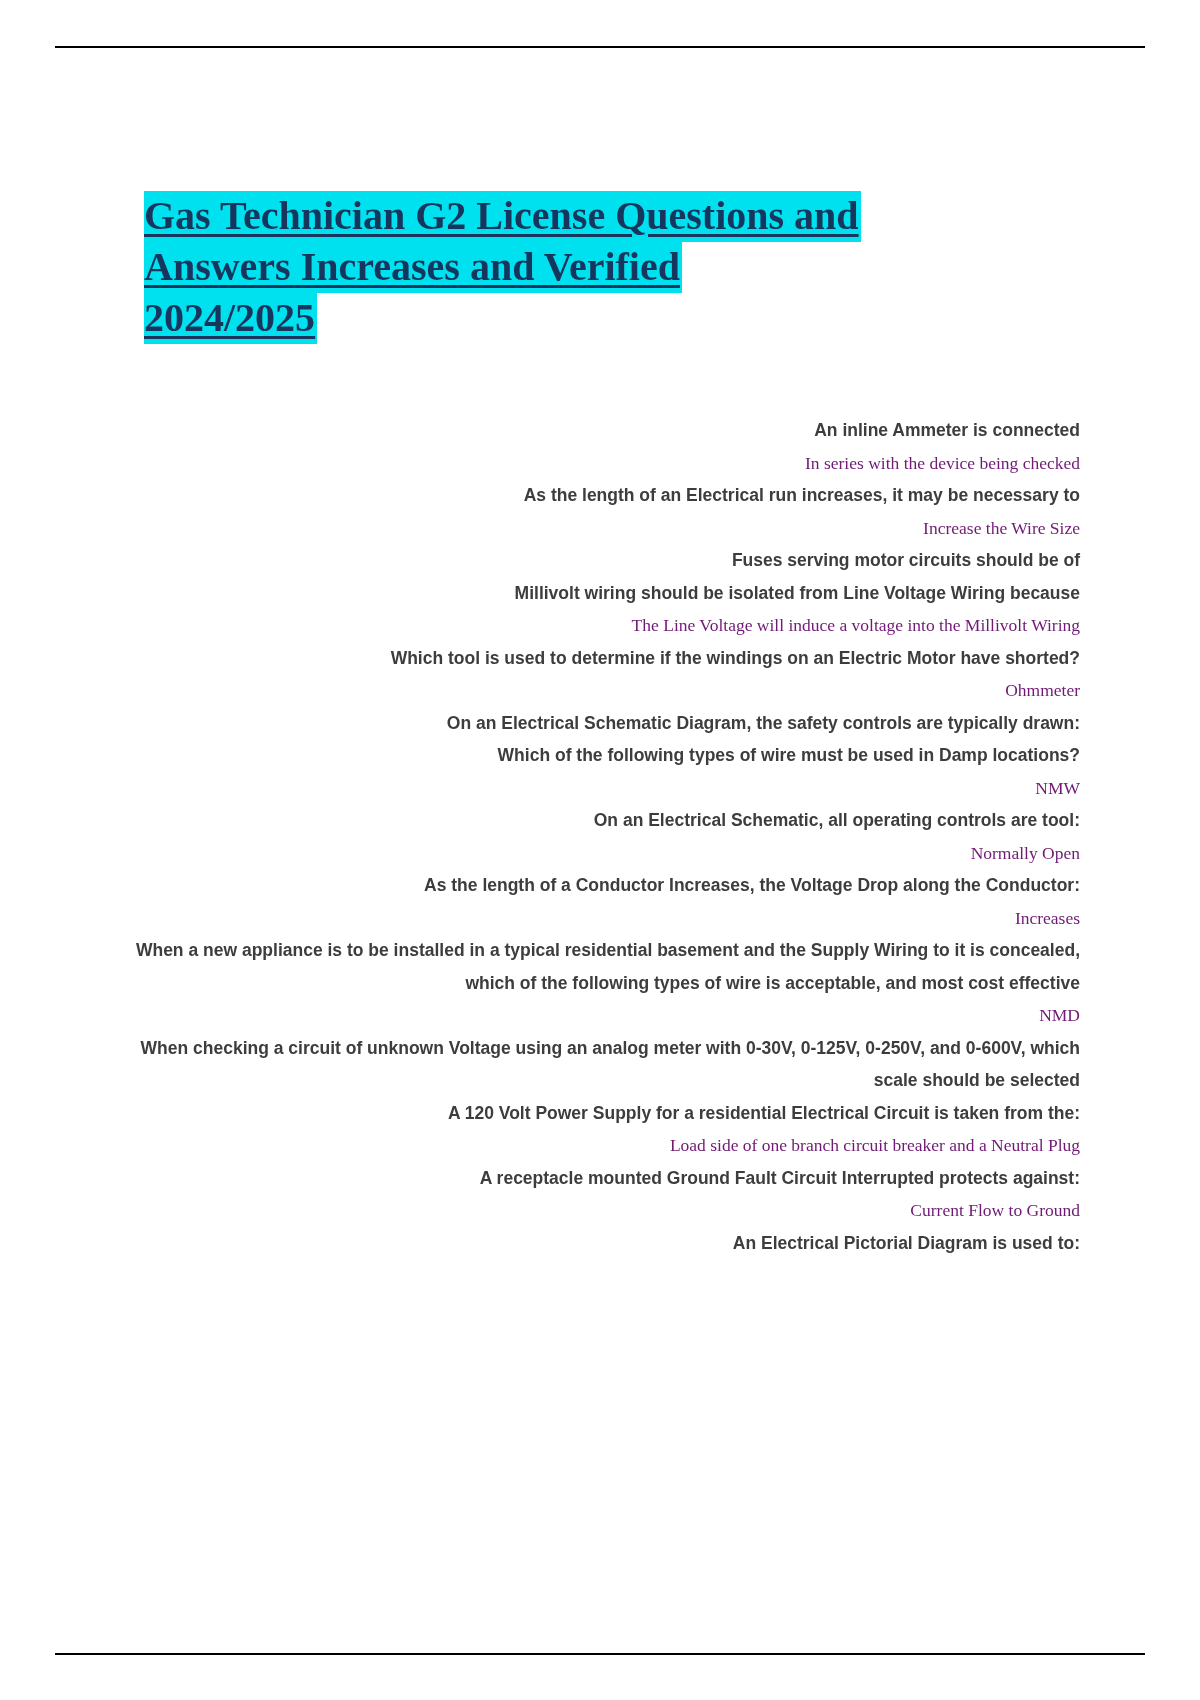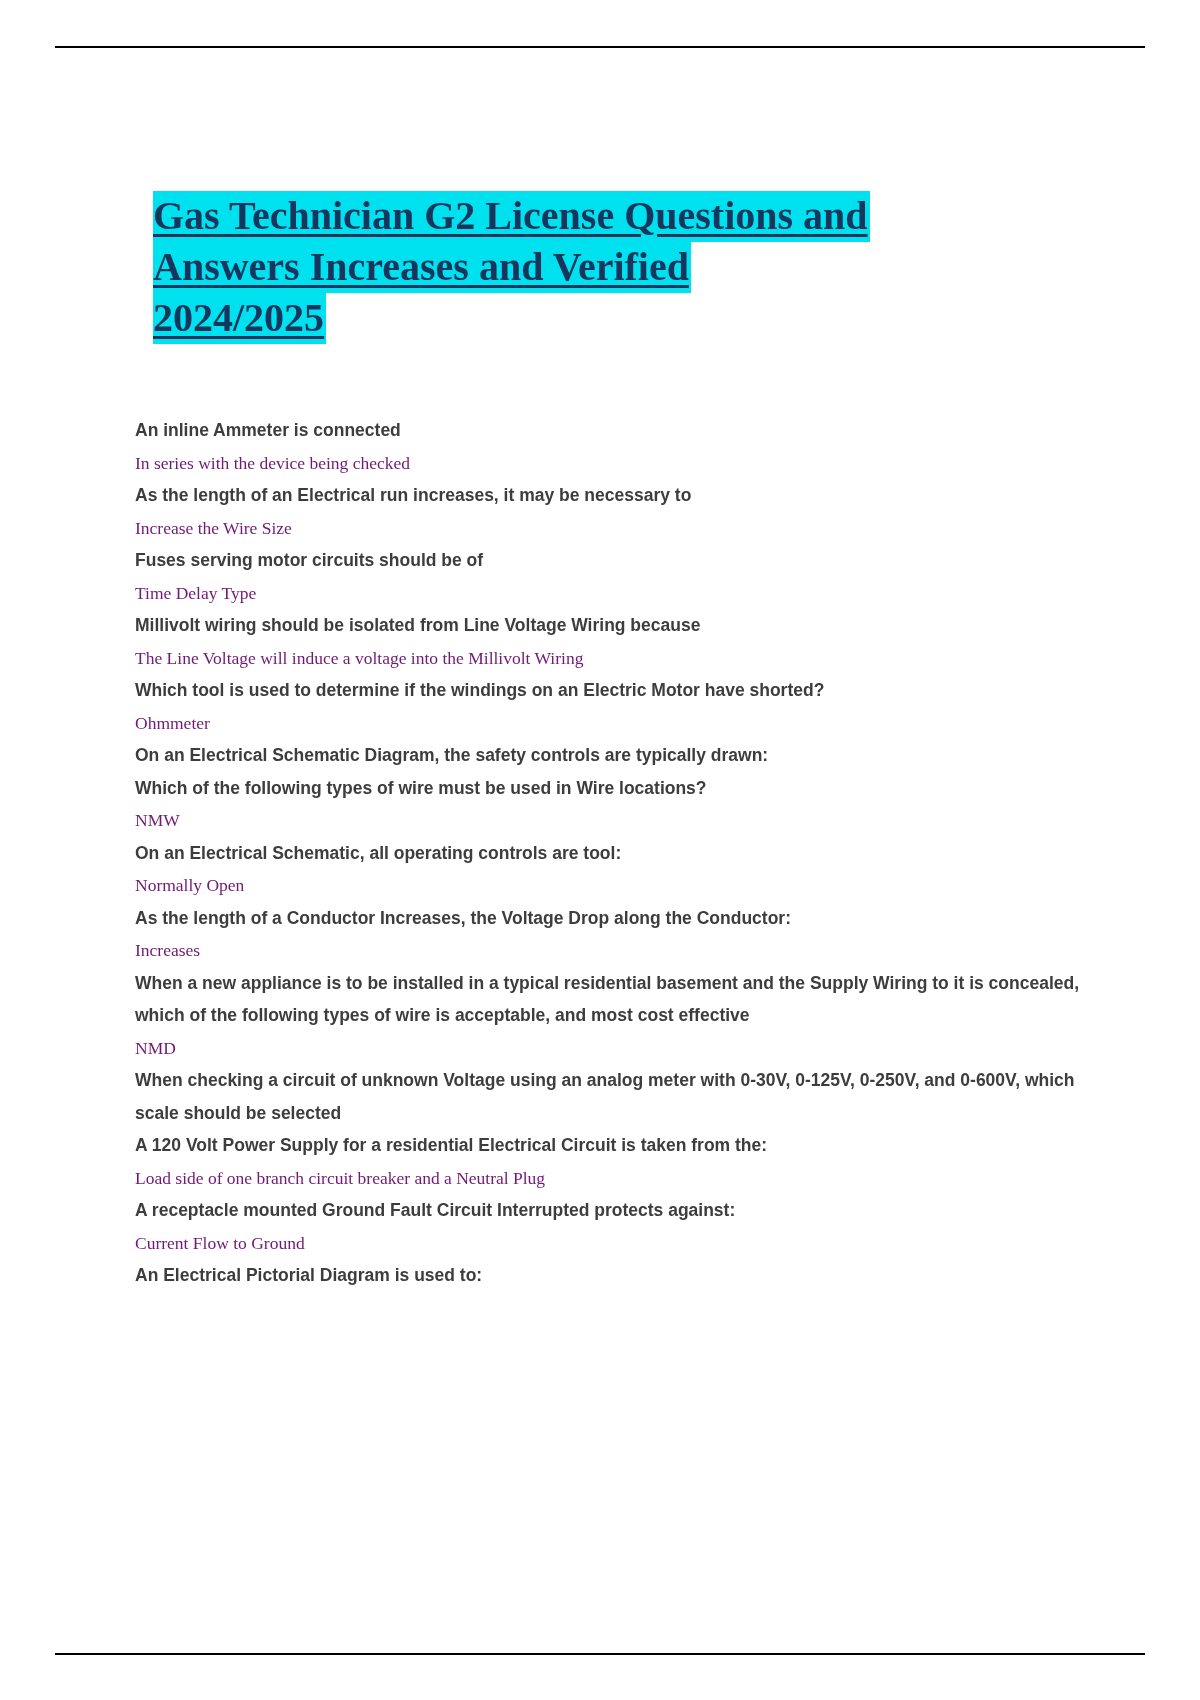--- a/index.html
+++ b/index.html
@@ -20,21 +20,21 @@
     left: 55px;
     width: 1090px;
     height: 2px;
     background: #000000;
   }
   .rule.top { top: 46px; }
   .rule.bottom { top: 1653px; }
 
   .title-block {
     position: absolute;
-    left: 153px;
+    left: 144px;
     top: 163px;
     width: 960px;
     font-family: "Liberation Serif", serif;
     font-weight: bold;
     font-size: 40px;
     line-height: 51px;
     color: var(--title-color, #17365d);
   }
   .title-block .hl {
     background: var(--hl-color, #00e1ef);
@@ -44,21 +44,21 @@
     text-underline-offset: 5px;
     padding: 2px 2px 4px 0;
   }
 
   .qa-list {
     position: absolute;
     left: 135px;
     top: 414px;
     width: 945px;
   }
-  .qa-item { margin: 0; }
+  .qa-item { margin: 0; text-align: right; }
   .qa-item p {
     margin: 0;
     font-size: 17.5px;
     line-height: 32.5px;
   }
   .qa-item .q {
     font-weight: bold;
     color: #3d3d3d;
   }
   .qa-item .a {
@@ -82,39 +82,38 @@
     <p class="a">In series with the device being checked</p>
   </div>
 
   <div class="qa-item">
     <p class="q">As the length of an Electrical run increases, it may be necessary to</p>
     <p class="a">Increase the Wire Size</p>
   </div>
 
   <div class="qa-item">
     <p class="q">Fuses serving motor circuits should be of</p>
-    <p class="a">Time Delay Type</p>
   </div>
 
   <div class="qa-item">
     <p class="q">Millivolt wiring should be isolated from Line Voltage Wiring because</p>
     <p class="a">The Line Voltage will induce a voltage into the Millivolt Wiring</p>
   </div>
 
   <div class="qa-item">
     <p class="q">Which tool is used to determine if the windings on an Electric Motor have shorted?</p>
     <p class="a">Ohmmeter</p>
   </div>
 
   <div class="qa-item">
     <p class="q">On an Electrical Schematic Diagram, the safety controls are typically drawn:</p>
   </div>
 
   <div class="qa-item">
-    <p class="q">Which of the following types of wire must be used in Wire locations?</p>
+    <p class="q">Which of the following types of wire must be used in Damp locations?</p>
     <p class="a">NMW</p>
   </div>
 
   <div class="qa-item">
     <p class="q">On an Electrical Schematic, all operating controls are tool:</p>
     <p class="a">Normally Open</p>
   </div>
 
   <div class="qa-item">
     <p class="q">As the length of a Conductor Increases, the Voltage Drop along the Conductor:</p>

